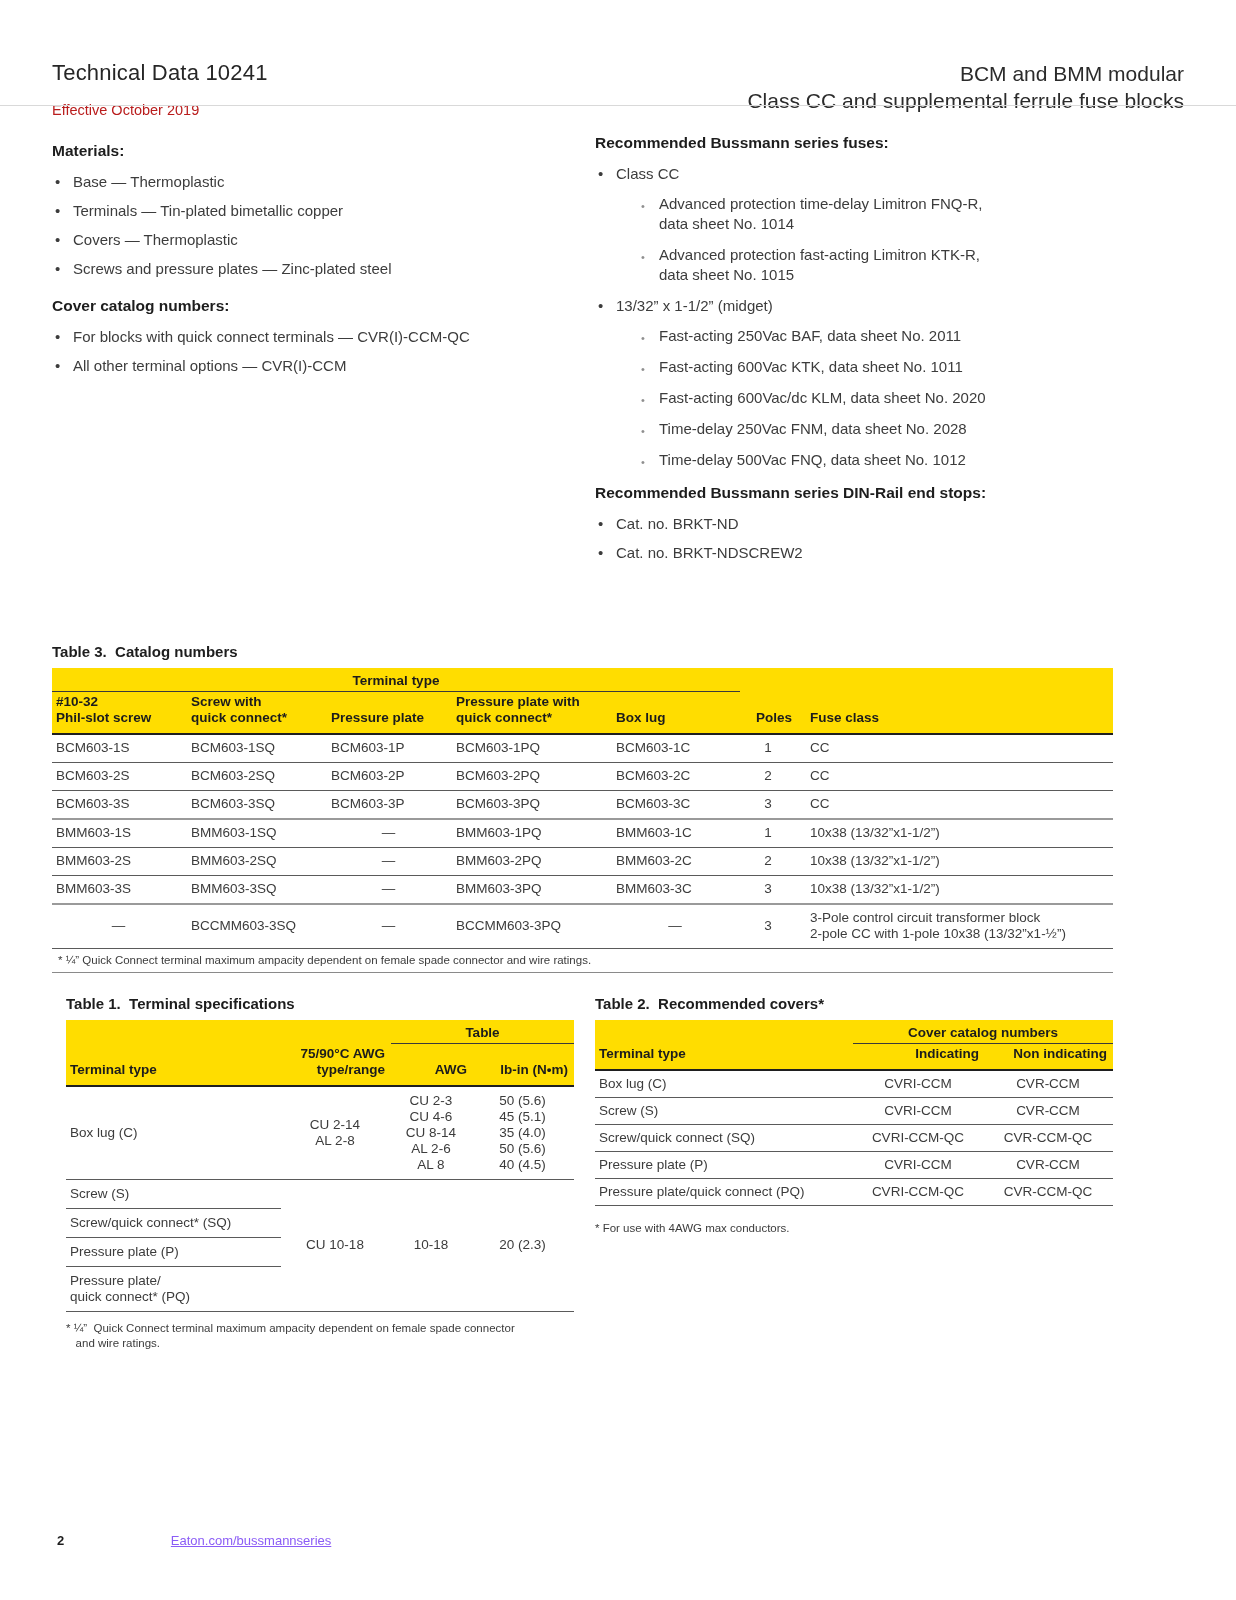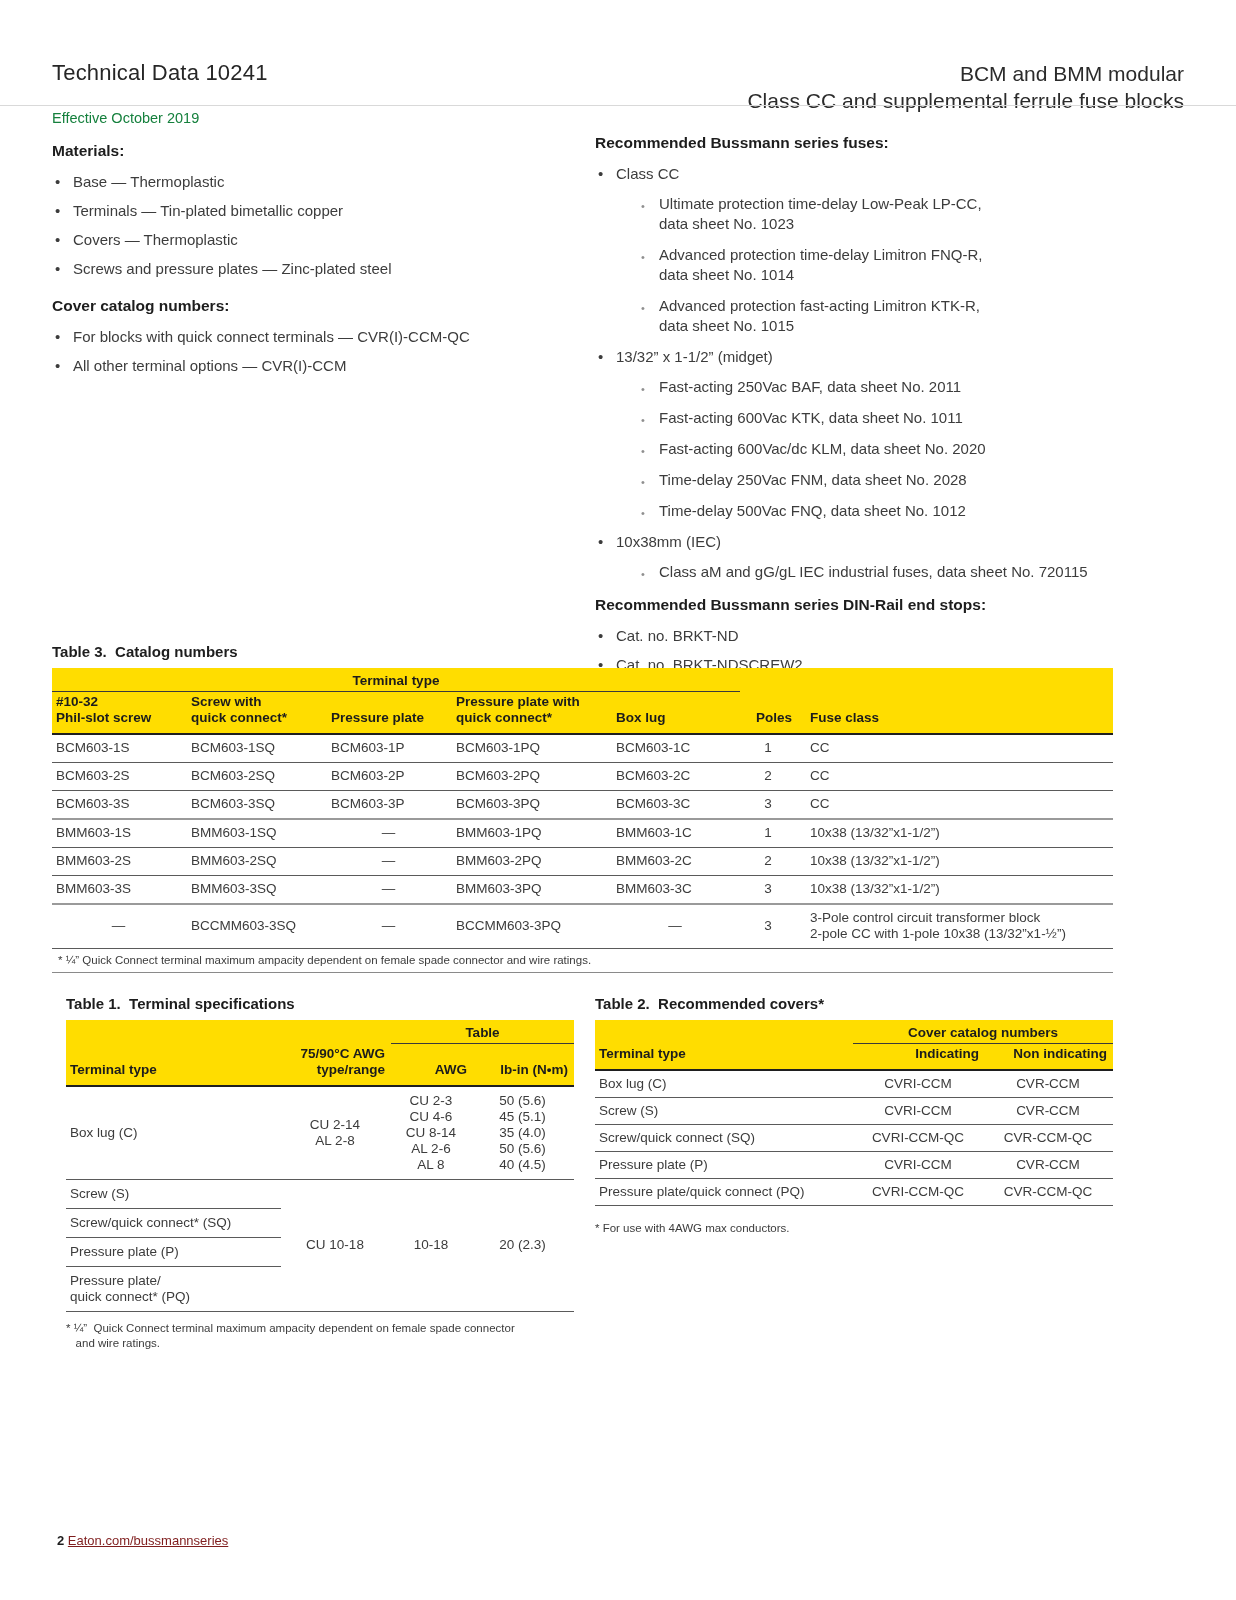--- a/index.html
+++ b/index.html
@@ -10,21 +10,21 @@
     margin: 0 auto;
     background: #ffffff;
     font-family: "Liberation Sans", sans-serif;
     color: #3a3a3a;
     overflow: hidden;
   }
 
   
   .header { position:absolute; top:60px; left:52px; right:52px; display:flex; justify-content:space-between; align-items:flex-start; }
   .doc-title { font-size:22px; color:#262626; letter-spacing:.2px; }
-  .doc-effective { font-size:14.5px; color:#15803d; margin-top:24px; }
+  .doc-effective { font-size:14.5px; color:#b91c1c; margin-top:16px; }
   .header-right { text-align:right; font-size:21px; color:#2b2b2b; line-height:27px; }
   .header-rule { position:absolute; top:105px; left:0; width:100%; border-top:1px solid #d9d9d9; }
 
   
   .col-left  { position:absolute; top:142px; left:52px;  width:505px; }
   .col-right { position:absolute; top:134px; left:595px; width:535px; }
   .sec-h { font-size:15.5px; font-weight:bold; color:#1d1d1d; margin:0 0 12px 0; }
   .sec-h.mt { margin-top:18px; }
   ul.blist { list-style:none; margin:0 0 4px 0; padding:0; font-size:15px; color:#3c3c3c; }
   .blist > li { position:relative; padding-left:21px; margin-bottom:9px; line-height:20px; }
@@ -67,21 +67,21 @@
   .t-footnote { margin-top:9px; font-size:11.5px; color:#3c3c3c; line-height:15px; white-space:pre-wrap; }
 
   
   .t2-section { position:absolute; top:995px; left:595px; width:518px; }
   .t2 { width:518px; border-bottom:1px solid #5a5a5a; }
   .t2 tbody td { padding-top:5px; padding-bottom:5px; }
 
   
   .footer { position:absolute; top:1533px; left:57px; font-size:13px; }
   .page-num { font-weight:bold; color:#1d1d1d; display:inline-block; }
-  .footer-link { color:#7f1d1d; text-decoration:underline; cursor:pointer; }
+  .footer-link { color:#8b5cf6; text-decoration:underline; margin-left:103px; cursor:pointer; }
 </style>
 </head>
 <body>
 
 <div class="page">
 
   <div class="header">
     <div class="header-left">
       <div class="doc-title">Technical Data 10241</div>
       <div class="doc-effective">Effective October 2019</div>
@@ -107,44 +107,36 @@
       <li>All other terminal options — CVR(I)-CCM</li>
     </ul>
   </div>
 
   <div class="col-right">
     <div class="sec-h">Recommended Bussmann series fuses:</div>
     <ul class="blist">
       <li>
         <span>Class CC</span>
         <ul class="blist sub">
-          <li>Ultimate protection time-delay Low-Peak LP-CC,
-data sheet No. 1023</li>
           <li>Advanced protection time-delay Limitron FNQ-R,
 data sheet No. 1014</li>
           <li>Advanced protection fast-acting Limitron KTK-R,
 data sheet No. 1015</li>
         </ul>
       </li>
       <li>
         <span>13/32” x 1-1/2” (midget)</span>
         <ul class="blist sub">
           <li>Fast-acting 250Vac BAF, data sheet No. 2011</li>
           <li>Fast-acting 600Vac KTK, data sheet No. 1011</li>
           <li>Fast-acting 600Vac/dc KLM, data sheet No. 2020</li>
           <li>Time-delay 250Vac FNM, data sheet No. 2028</li>
           <li>Time-delay 500Vac FNQ, data sheet No. 1012</li>
         </ul>
       </li>
-      <li>
-        <span>10x38mm (IEC)</span>
-        <ul class="blist sub">
-          <li>Class aM and gG/gL IEC industrial fuses, data sheet No. 720115</li>
-        </ul>
-      </li>
     </ul>
     <div class="sec-h" style="margin-top:14px">Recommended Bussmann series DIN-Rail end stops:</div>
     <ul class="blist">
       <li>Cat. no. BRKT-ND</li>
       <li>Cat. no. BRKT-NDSCREW2</li>
     </ul>
   </div>
 
   <div class="t3-section">
     <div class="tbl-title">Table 3.  Catalog numbers</div>

